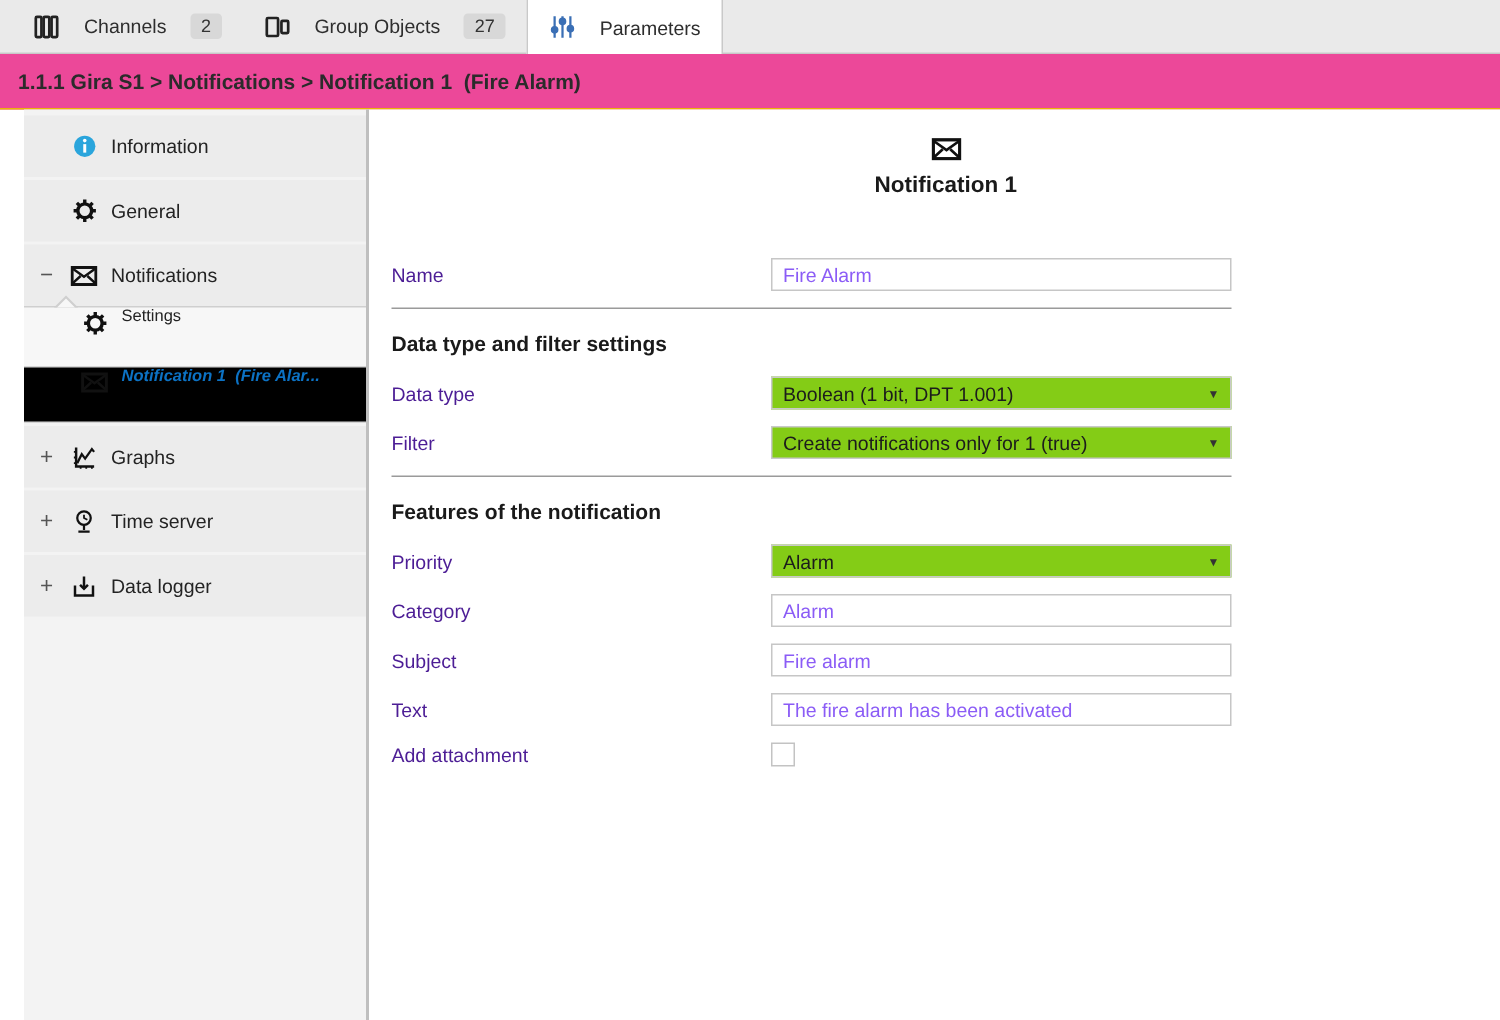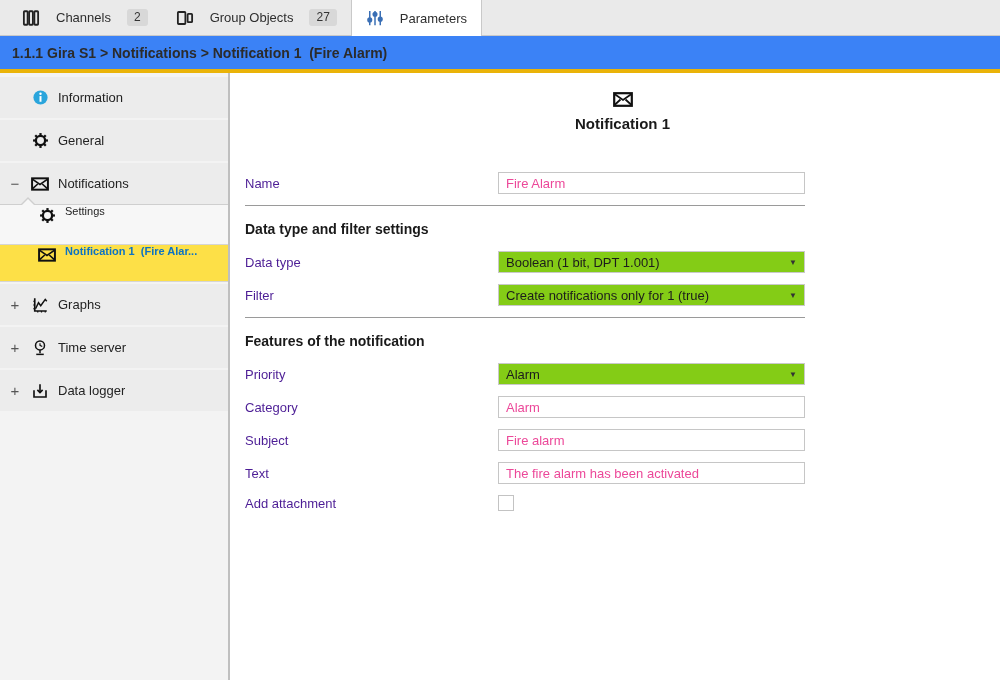--- a/index.html
+++ b/index.html
@@ -8,44 +8,44 @@
   .app { width:1000px; height:680px; display:flex; flex-direction:column; }
 
   
   .tabbar { height:36px; background:#eaeaea; border-bottom:1px solid #c9c9c9; display:flex; align-items:stretch; padding-left:8px; flex:0 0 auto; }
   .tab { display:flex; align-items:center; gap:16px; padding:0 14px; font-size:13px; color:#2e2e2e; cursor:default; }
   .tab.active { background:#fff; border-left:1px solid #c9c9c9; border-right:1px solid #c9c9c9; margin-bottom:-1px; position:relative; z-index:2; }
   .badge { background:#d8d8d8; border-radius:3px; padding:1px 7px; font-size:12px; color:#333; line-height:15px; }
   .tabicon { display:inline-flex; width:18px; height:18px; align-items:center; justify-content:center; }
 
   
-  .breadcrumb { height:37px; background:#3b82f6; border-bottom:4px solid #eab308; display:flex; align-items:center; padding:0 12px; font-size:14px; font-weight:bold; color:#2b2b2b; white-space:pre; flex:0 0 auto; }
-
-  
-  .body { flex:1; display:flex; min-height:0; }
+  .breadcrumb { height:37px; background:#ec4899; border-bottom:1px solid #eab308; display:flex; align-items:center; padding:0 12px; font-size:14px; font-weight:bold; color:#2b2b2b; white-space:pre; flex:0 0 auto; }
+
+  
+  .body { flex:1; display:flex; min-height:0;padding-left:16px; }
   .sidebar { width:230px; flex:0 0 230px; background:#f3f3f3; border-right:2px solid #bfbfbf; padding-top:4px; }
   .nav-row { height:41px; background:#ececec; margin-bottom:2px; display:flex; align-items:center; font-size:13px; color:#232323; cursor:default; }
   .nav-expander { width:30px; text-align:center; font-size:15px; color:#555; line-height:1; }
   .nav-icon { width:20px; height:20px; display:inline-flex; align-items:center; justify-content:center; margin-right:8px; }
   .nav-label { white-space:pre; overflow:hidden; text-overflow:ellipsis; }
 
   .subpanel { background:#f7f7f7; border-top:1px solid #cfcfcf; position:relative; margin-bottom:2px; }
   .subpanel .notch-outer { position:absolute; top:-8px; left:20px; width:0; height:0; border-left:8px solid transparent; border-right:8px solid transparent; border-bottom:8px solid #cfcfcf; }
   .subpanel .notch-inner { position:absolute; top:-6px; left:22px; width:0; height:0; border-left:6px solid transparent; border-right:6px solid transparent; border-bottom:6px solid #f7f7f7; }
   .sub-row { height:39px; display:flex; align-items:flex-start; font-size:11px; color:#232323; padding-left:7px; cursor:default; }
-  .sub-row.selected { background:#fde047; border-top:1px solid #d5d5d5; border-bottom:1px solid #d5d5d5; height:38px; }
+  .sub-row.selected { background:#000000; border-top:1px solid #d5d5d5; border-bottom:1px solid #d5d5d5; height:38px;font-style:italic; }
   .sub-row.selected .nav-label { color:#0c72c4; font-weight:bold; }
 
   
   .content { flex:1; background:#fff; padding:19px 0 0 15px; overflow:hidden; }
   .page-title { display:flex; align-items:center; gap:8px; font-size:15px; font-weight:bold; color:#1a1a1a; margin-bottom:40px;flex-direction:column; }
   .form { width:560px; }
   .frow { display:flex; align-items:center; margin-bottom:11px; }
   .flabel { width:253px; font-size:13px; color:#4c1d95; flex:0 0 253px; }
-  .textfield { width:307px; height:22px; border:1px solid #c6c6c6; background:#fff; font-family:"Liberation Sans", sans-serif; font-size:13px; color:#ec4899; padding:0 7px; outline:none; }
+  .textfield { width:307px; height:22px; border:1px solid #c6c6c6; background:#fff; font-family:"Liberation Sans", sans-serif; font-size:13px; color:#8b5cf6; padding:0 7px; outline:none; }
   .dropdown { width:307px; height:22px; border:1px solid #c9c9c9; background:#84cc16; display:flex; align-items:center; justify-content:space-between; padding:0 7px; font-size:13px; color:#1c1c1c; cursor:default; }
   .caret { font-size:8px; color:#333; }
   .divider { border:none; border-top:1px solid #9a9a9a; margin:4px 0 15px 0; }
   .section-title { font-size:14px; font-weight:bold; color:#1a1a1a; margin-bottom:14px; }
   .checkbox { width:16px; height:16px; border:1px solid #c3c3c3; background:#fff; appearance:none; -webkit-appearance:none; cursor:pointer; }
   svg { display:block; }
 </style>
 </head>
 <body>
 

